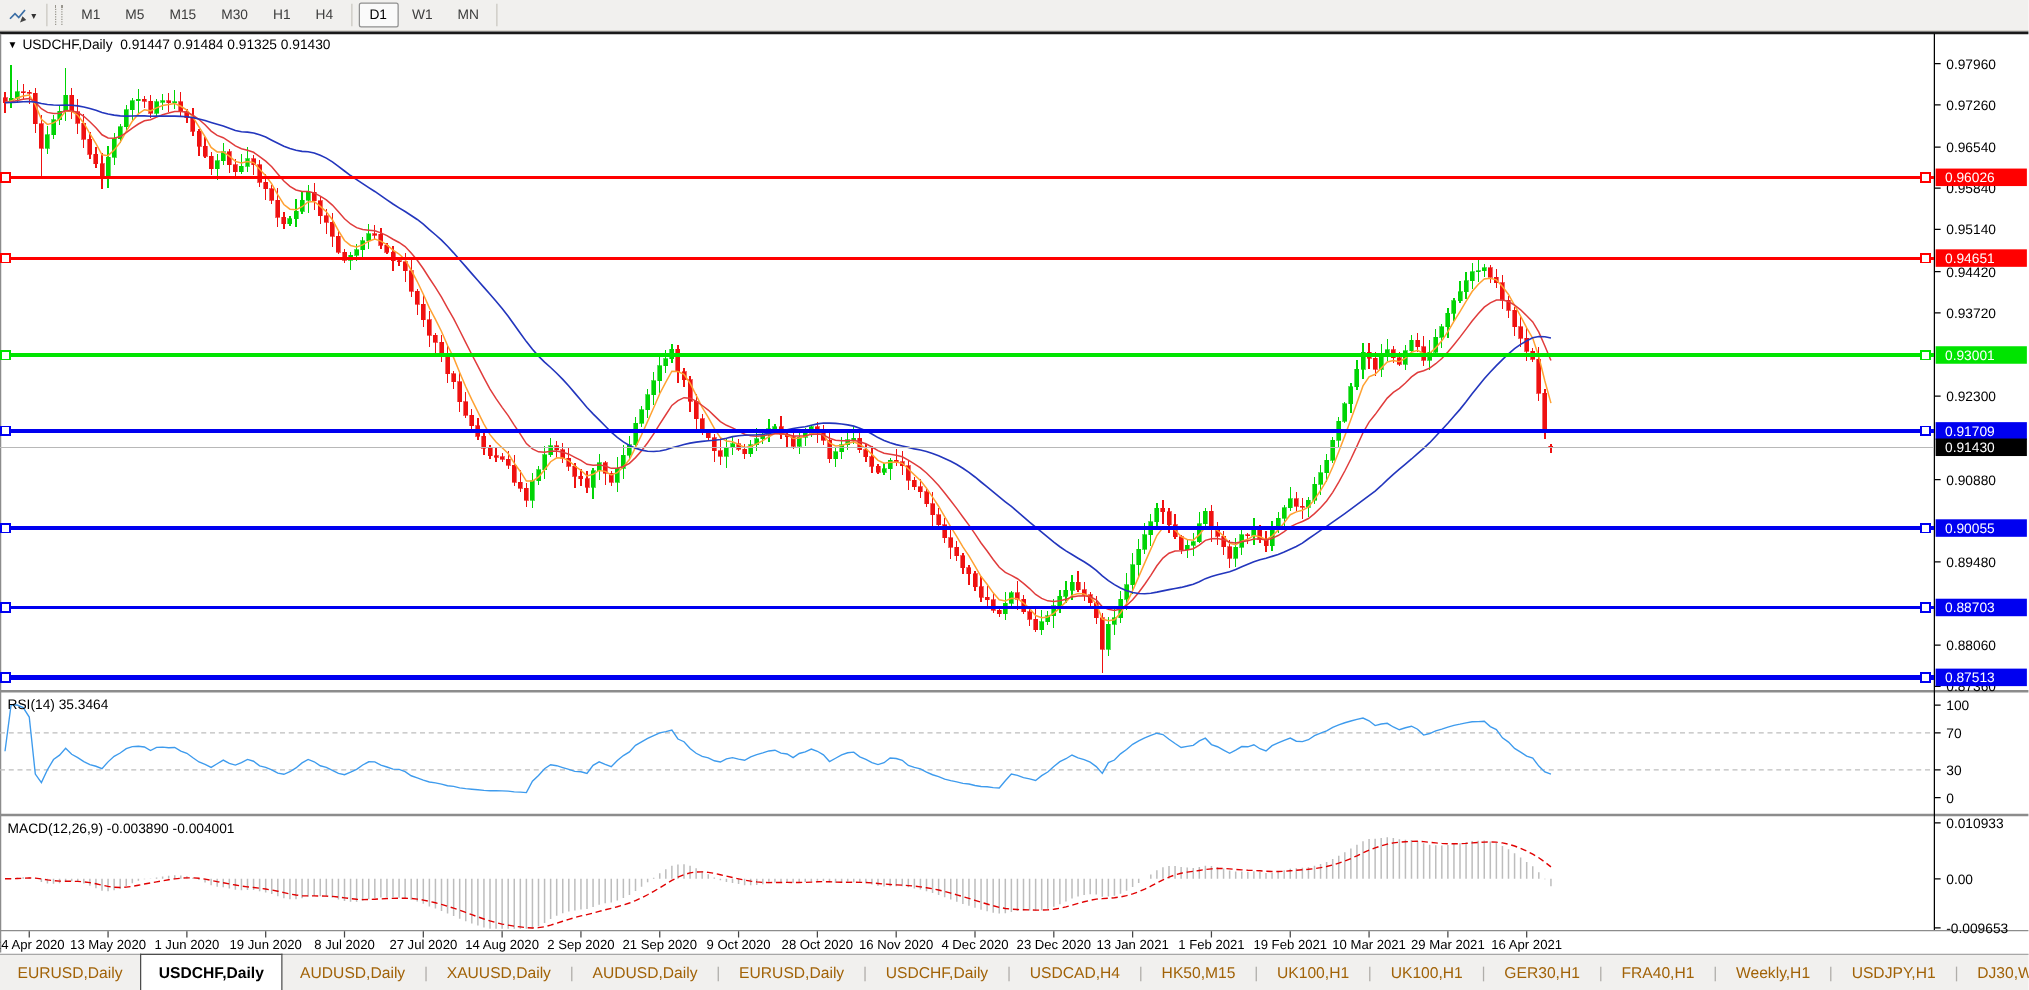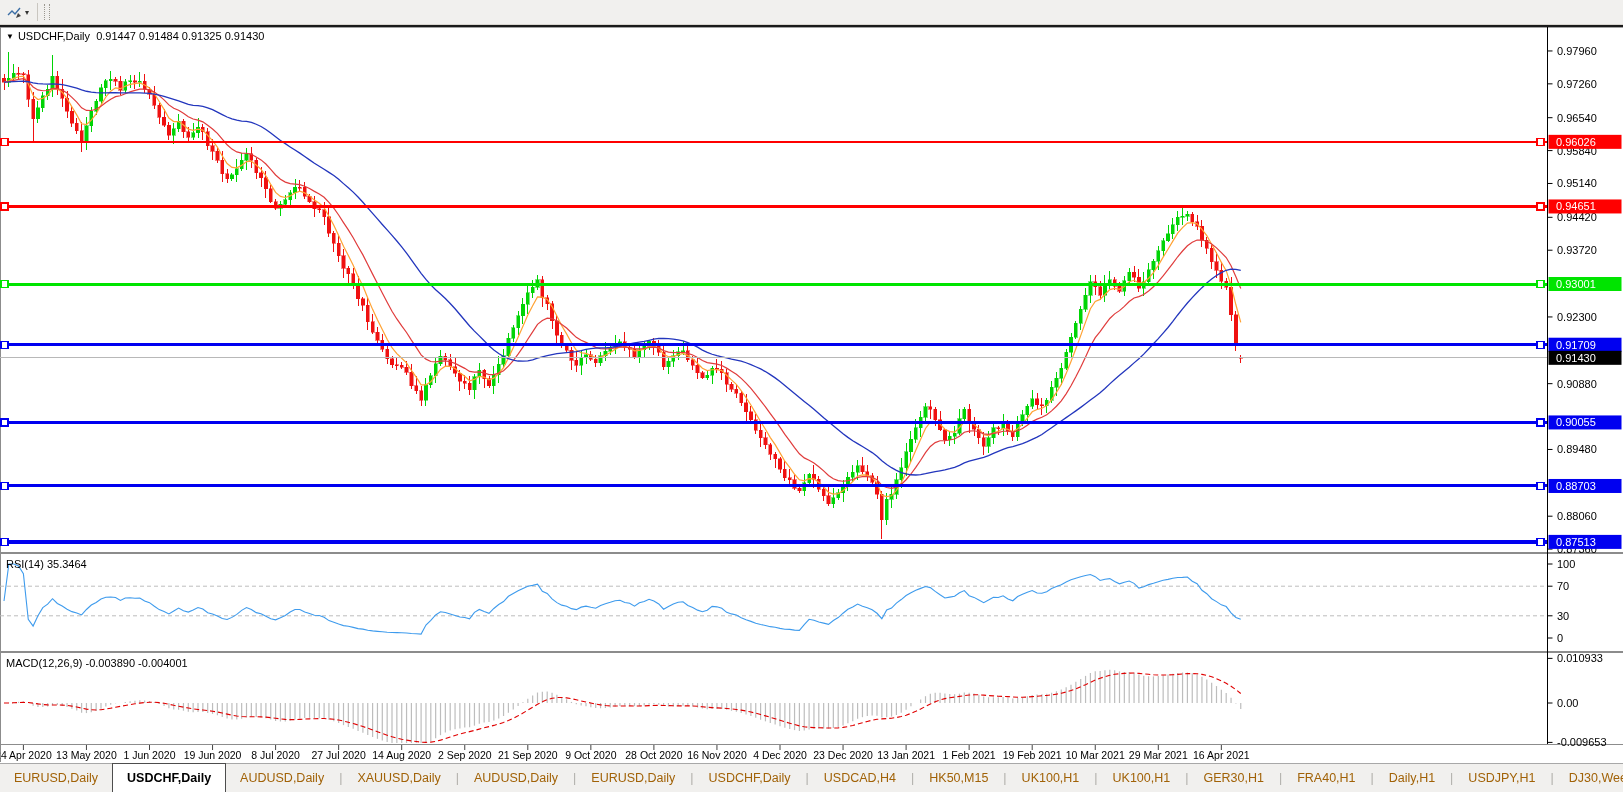--- a/index.html
+++ b/index.html
@@ -44,20 +44,33 @@
     <div class="tool-icon">
       <svg width="15" height="15" viewBox="0 0 15 15">
         <polyline points="1,10 5,6 8,9 13,3" fill="none" stroke="#3b6ea5" stroke-width="1.4"></polyline>
         <polygon points="9,13 11,8 14,11" fill="#444"></polygon>
       </svg>
     </div>
     <div class="caret">▾</div>
   </div>
   <div class="vsep"></div>
   <div class="grip"></div>
+  <div class="tool-group" id="tf-buttons">
+      <div class="tf-btn">M1</div>
+      <div class="tf-btn">M5</div>
+      <div class="tf-btn">M15</div>
+      <div class="tf-btn">M30</div>
+      <div class="tf-btn">H1</div>
+      <div class="tf-btn">H4</div>
+      <div class="vsep"></div>
+      <div class="tf-btn active">D1</div>
+      <div class="tf-btn">W1</div>
+      <div class="tf-btn">MN</div>
+      <div class="vsep"></div>
+    </div>
 </div>
 
 <div class="chart-window">
   <svg id="chart-svg" width="1623" height="767" viewBox="0 25 1623 767">
       <rect x="0" y="25" width="1623" height="2.4" fill="#1a1a1a"></rect>
       <line x1="0.5" y1="27" x2="0.5" y2="762" stroke="#8c8c8c" stroke-width="1"></line>
       <line x1="0" y1="553" x2="1623" y2="553" stroke="#8c8c8c" stroke-width="2"></line>
       <line x1="0" y1="652" x2="1623" y2="652" stroke="#8c8c8c" stroke-width="2"></line>
       <line x1="0" y1="744.5" x2="1623" y2="744.5" stroke="#8c8c8c" stroke-width="1"></line>
       <line x1="1547.5" y1="27" x2="1547.5" y2="744" stroke="#000" stroke-width="1"></line>
@@ -1006,18 +1019,18 @@
     <div class="tab">HK50,M15</div>
     <div class="tabsep">|</div>
     <div class="tab">UK100,H1</div>
     <div class="tabsep">|</div>
     <div class="tab">UK100,H1</div>
     <div class="tabsep">|</div>
     <div class="tab">GER30,H1</div>
     <div class="tabsep">|</div>
     <div class="tab">FRA40,H1</div>
     <div class="tabsep">|</div>
-    <div class="tab">Daily,H1</div>
+    <div class="tab">Weekly,H1</div>
     <div class="tabsep">|</div>
     <div class="tab">USDJPY,H1</div>
     <div class="tabsep">|</div>
     <div class="tab">DJ30,Weekly</div>
   </div>
 
 </body></html>

